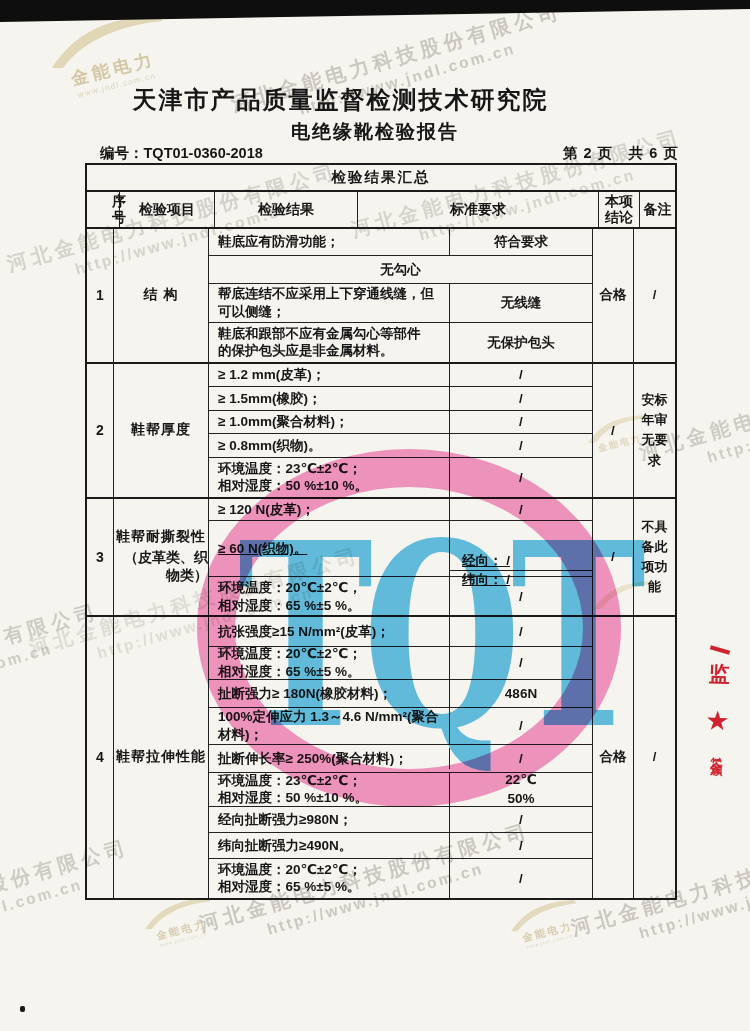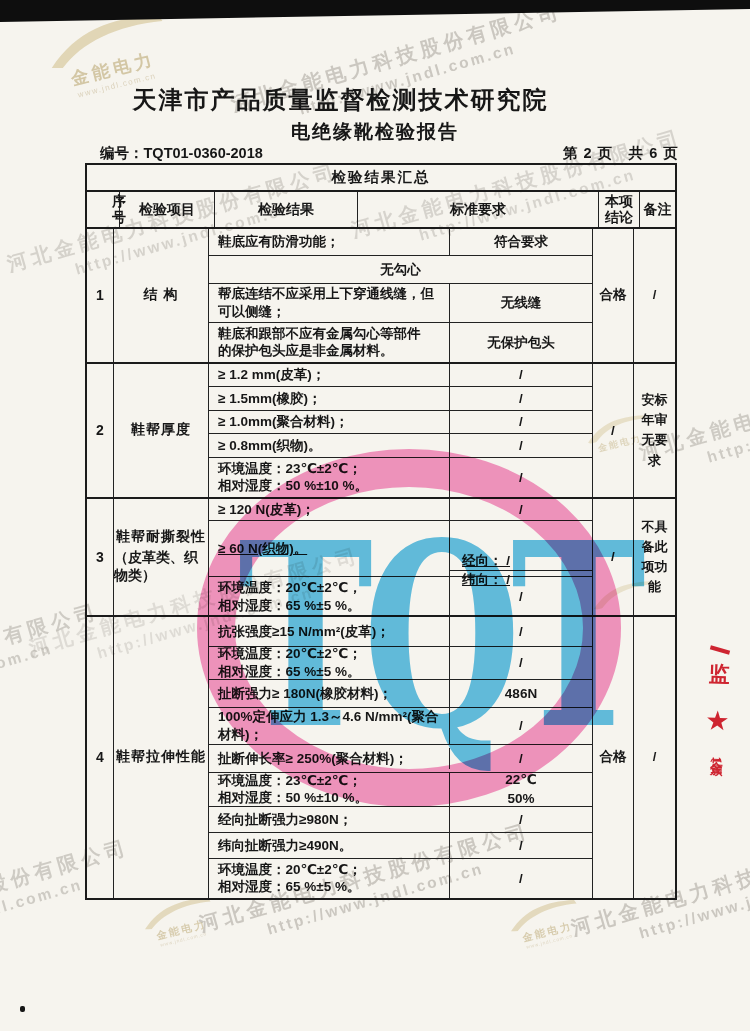--- a/index.html
+++ b/index.html
@@ -30,21 +30,21 @@
   #tbl *{box-sizing:border-box;}
   .ttl-row{height:29px;border-bottom:2px solid #1b1b1b;display:flex;align-items:center;justify-content:center;font-size:14.5px;font-weight:700;letter-spacing:2px;}
   .hdr{height:40px;display:flex;border-bottom:2px solid #1b1b1b;}
   .hc{border-right:1px solid #222;display:flex;align-items:center;justify-content:center;text-align:center;font-size:14px;font-weight:700;line-height:1.2;}
   .hc:last-child{border-right:none;}
   .w-seq{width:27px;padding-left:32px;} .w-item{width:95px;} .w-req{width:241px;} .w-res{width:143px;} .w-con{width:41px;} .w-rem{flex:1;}
   #tbody{flex:1;display:flex;flex-direction:column;}
   .sec{display:flex;border-bottom:2px solid #1b1b1b;}
   .sec:last-child{border-bottom:none;flex:1;}
   .c-seq{width:27px;border-right:1px solid #222;display:flex;align-items:center;justify-content:center;font-size:14px;font-weight:700;}
-  .c-item{width:95px;border-right:1px solid #222;display:flex;flex-direction:column;align-items:center;justify-content:center;font-size:14px;font-weight:700;letter-spacing:1px;text-align:left;}
+  .c-item{width:95px;border-right:1px solid #222;display:flex;flex-direction:column;align-items:center;justify-content:center;font-size:14px;font-weight:700;letter-spacing:1px;text-align:right;}
   .c-item .sub{font-size:14px;letter-spacing:0;margin-top:3px;font-weight:600;}
   .c-mid{width:384px;border-right:1px solid #222;display:flex;flex-direction:column;}
   .srow{display:flex;border-bottom:1px solid #222;}
   .srow:last-child{border-bottom:none;flex:1;}
   .c-req{width:241px;border-right:1px solid #222;display:flex;align-items:center;padding:2px 6px 2px 9px;font-size:13.5px;font-weight:600;line-height:1.3;white-space:pre-line;}
   .c-res{flex:1;display:flex;align-items:center;justify-content:center;text-align:center;font-size:13.5px;font-weight:600;white-space:pre-line;line-height:1.45;}
   .res-split{flex:1;display:flex;flex-direction:column;margin-top:31px;}
   .res-half{flex:1;display:flex;align-items:center;padding-left:12px;font-size:13.5px;font-weight:700;border-bottom:1px solid #222;}
   .res-half:last-child{border-bottom:none;}
   .c-con{width:41px;border-right:1px solid #222;display:flex;align-items:center;justify-content:center;font-size:13.5px;font-weight:700;}

